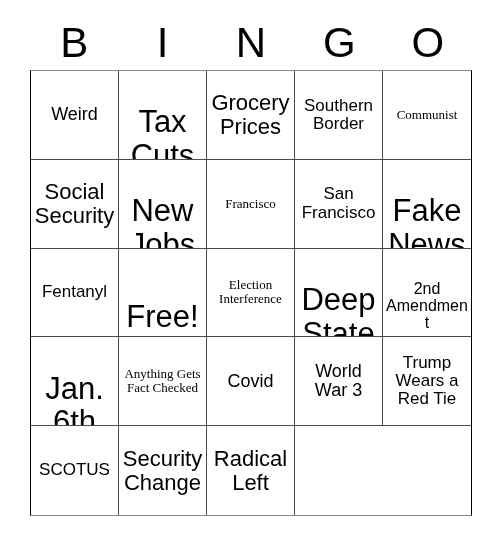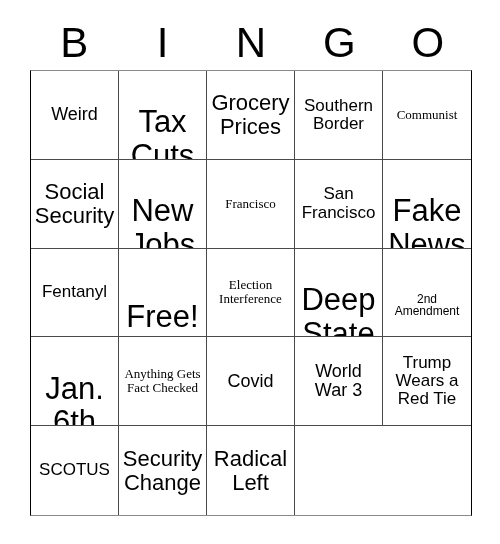--- a/index.html
+++ b/index.html
@@ -88,21 +88,21 @@
     word-wrap: break-word;
     hyphens: none;
   }
 
   
   .sz-xl  { font-size: 31px; margin-top: 48px; }
   .sz-lg  { font-size: 18px; text-align: center; }
   .sz-md  { font-size: 22px; }
   .sz-sm  { font-size: 17px; }
   .sz-xs  { font-size: 13px; font-family: Liberation Serif, serif; }
-  .sz-xxs { font-size: 12px; margin-top: 26px; }
+  .sz-xxs { font-size: 16px; margin-top: 26px; }
 </style>
 </head>
 <body>
 
 <div id="bingo-card">
 
   <div id="bingo-header">
     <div class="header-letter">B</div>
     <div class="header-letter">I</div>
     <div class="header-letter">N</div>

